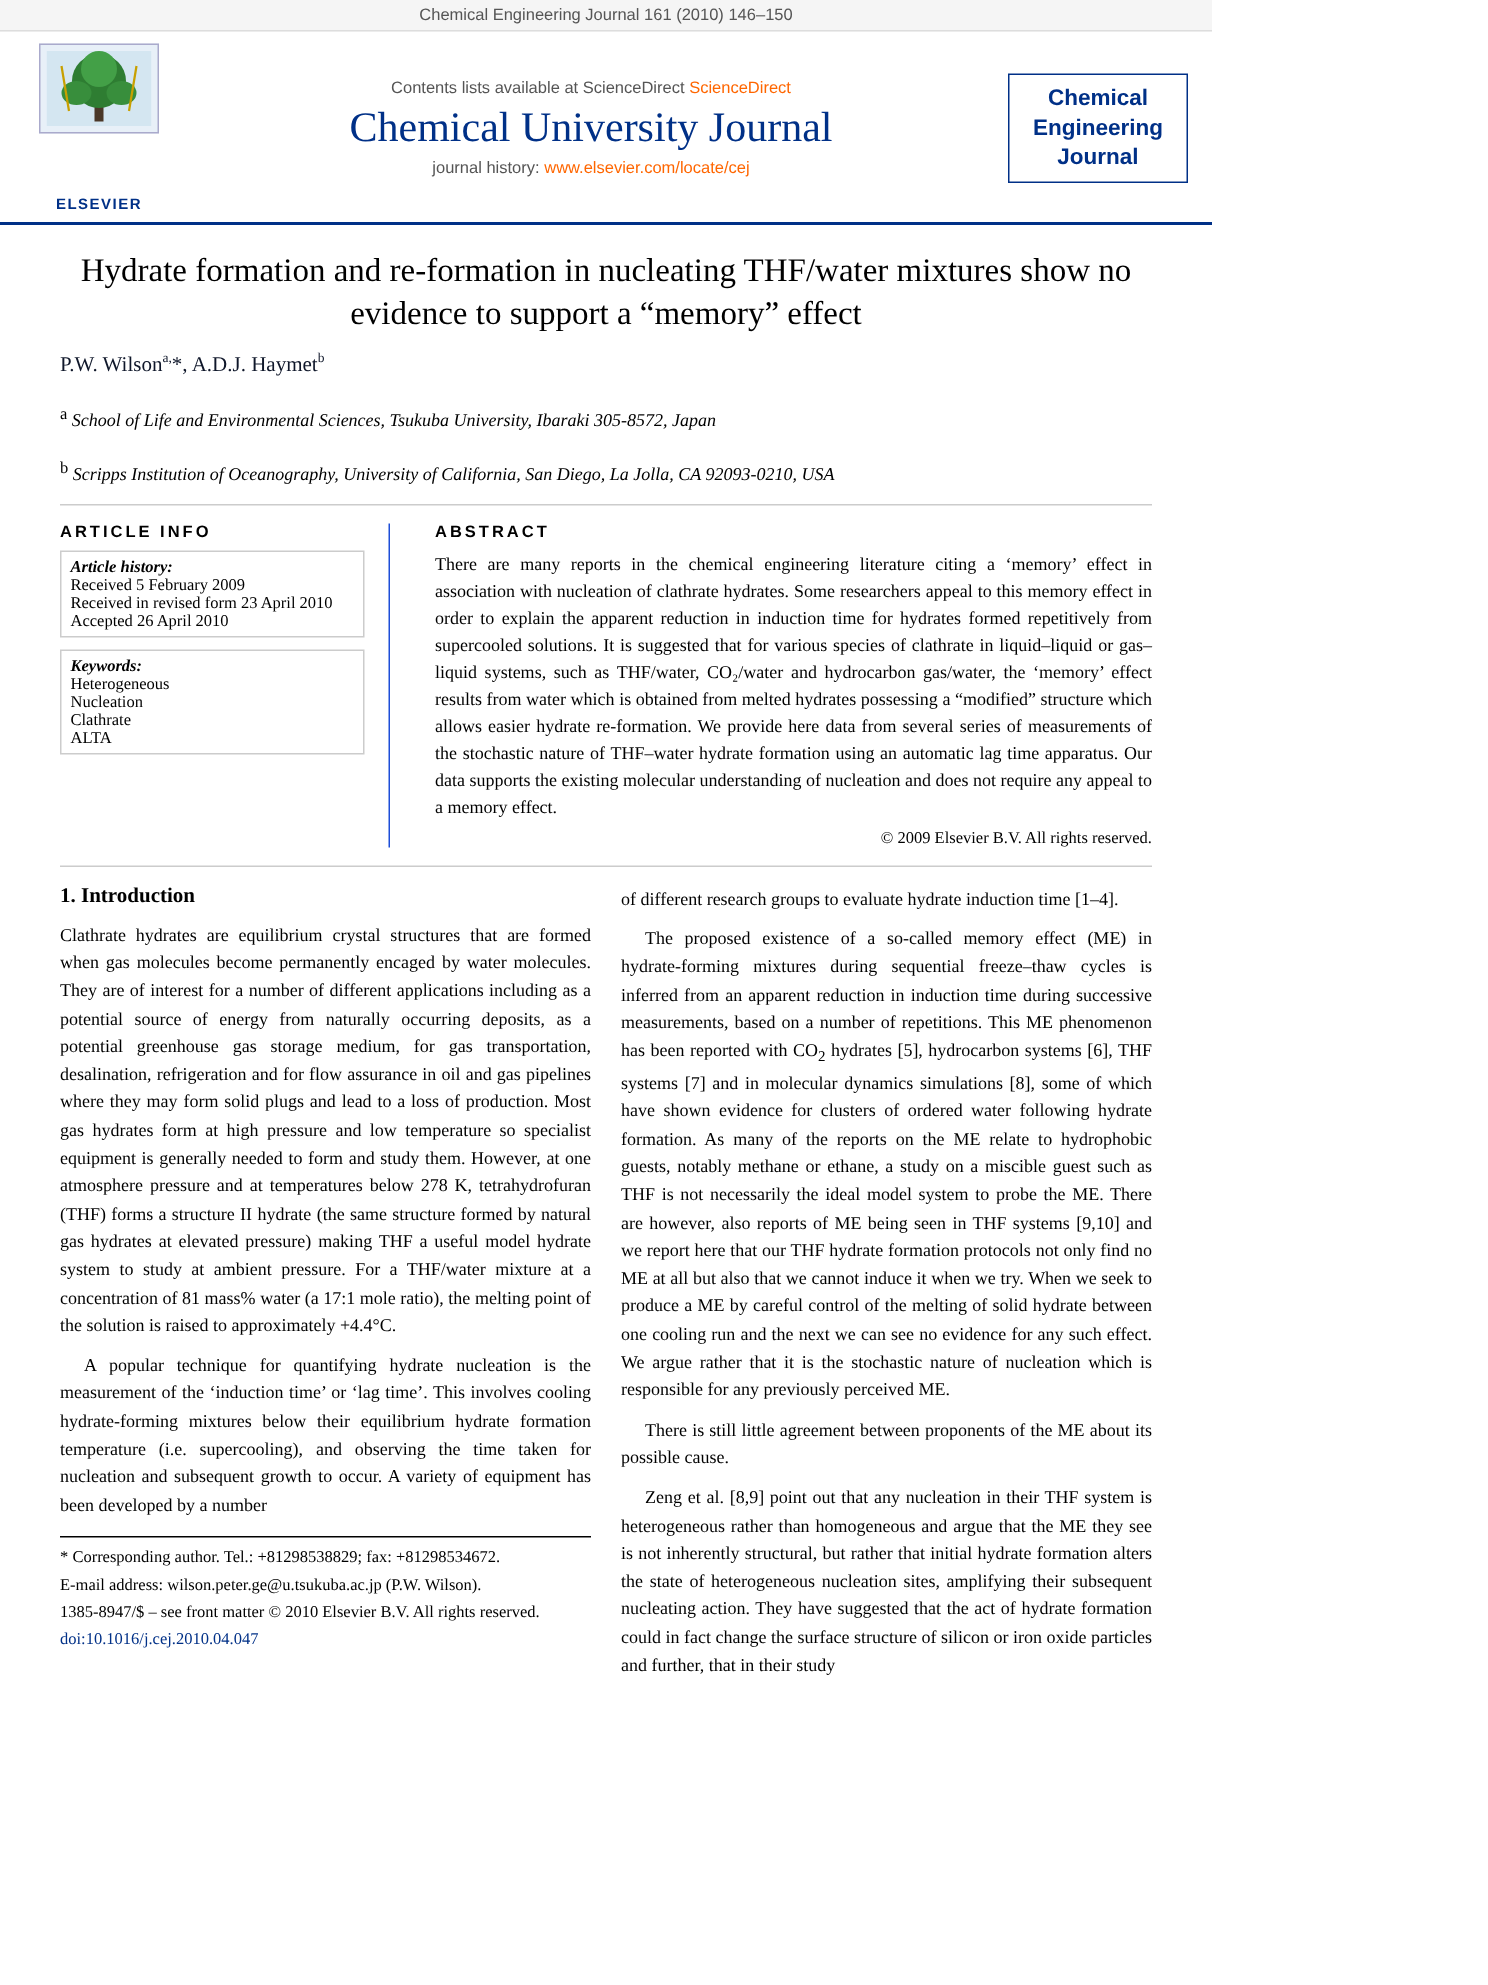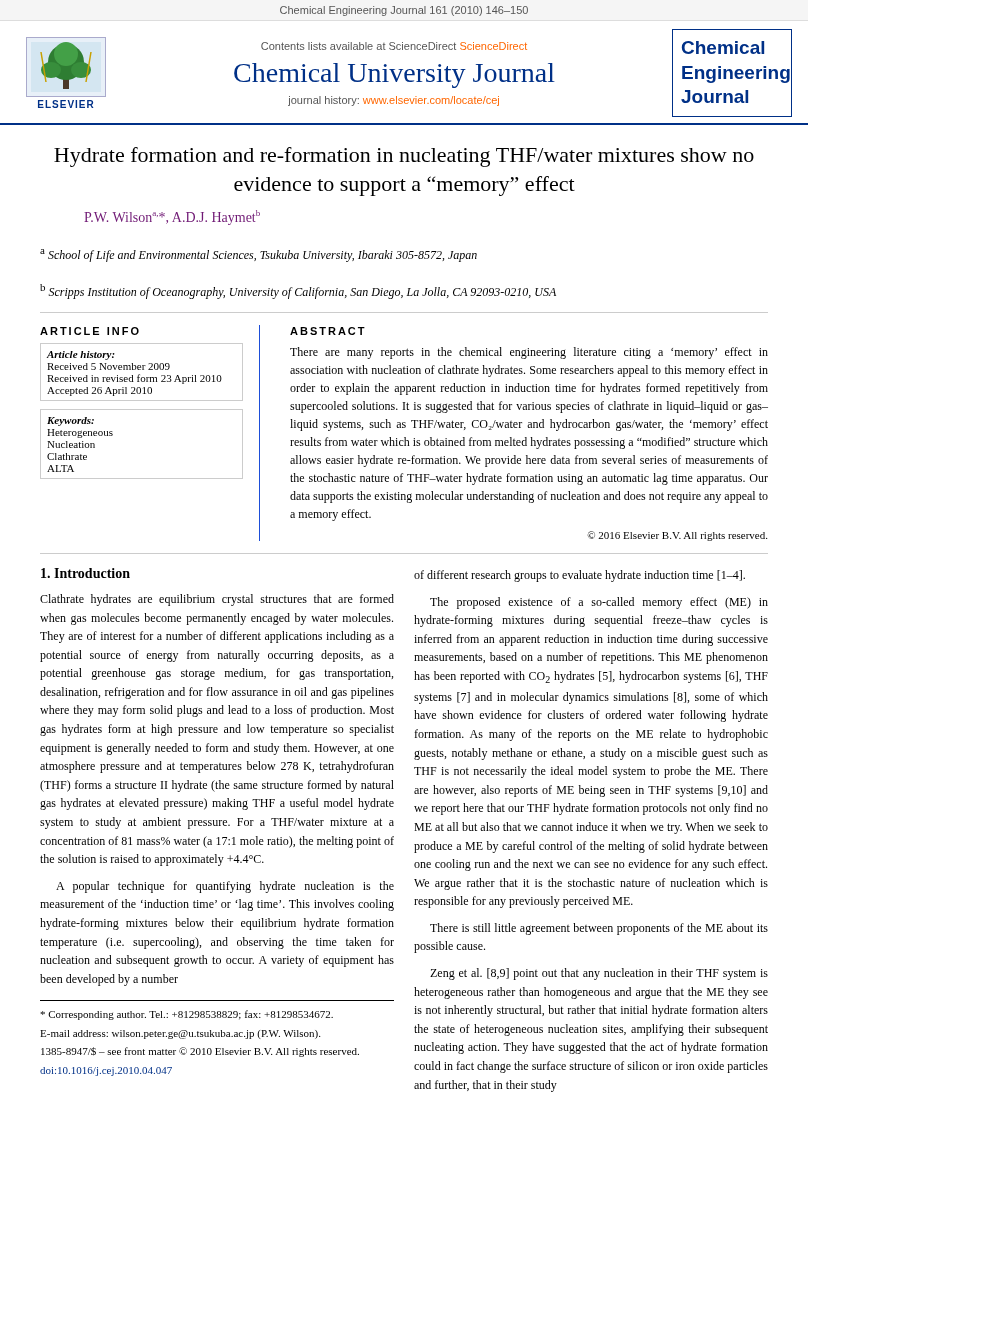--- a/index.html
+++ b/index.html
@@ -36,20 +36,21 @@
       align-items: center;
       justify-content: space-between;
     }
     .journal-header-left {
       width: 100px;
     }
     .elsevier-logo {
       display: flex;
       flex-direction: column;
       align-items: center;
+      gap: 40px;
     }
     .elsevier-logo-img {
       width: 80px;
       height: 60px;
       background: #e8f0f8;
       border: 1px solid #aac;
       display: flex;
       align-items: center;
       justify-content: center;
       font-size: 8px;
@@ -102,22 +103,22 @@
       color: #ff6600;
       text-decoration: none;
     }
     .journal-header-right {
       width: 120px;
       text-align: right;
     }
     .journal-name-box {
       border: 1px solid #003087;
       padding: 6px 8px;
-      text-align: left;
-      font-size: 19px;
+      text-align: center;
+      font-size: 15px;
       color: #003087;
       font-family: Arial, sans-serif;
       font-weight: bold;
       line-height: 1.3;
     }
     
     .content {
       padding: 16px 40px 16px 40px;
       flex: 1;
     }
@@ -128,22 +129,21 @@
       color: #000;
       margin-bottom: 10px;
       line-height: 1.3;
       font-family: 'Times New Roman', Times, serif;
       text-align: center;
     }
     
     .authors {
       font-size: 14px;
       margin-bottom: 6px;
-      color: #701a75;
-      margin-left: 44px;
+      color: #0f172a;
     }
     .affil {
       font-size: 12px;
       font-style: italic;
       margin-bottom: 2px;
       color: #000;
       margin-top: 18px;
     }
     .affil-marker {
       font-style: normal;
@@ -344,38 +344,38 @@
       <sup class="affil-marker">b</sup> <em>Scripps Institution of Oceanography, University of California, San Diego, La Jolla, CA 92093-0210, USA</em>
     </div>
 
     <hr class="separator-line">
 
     <div class="info-section">
       <div class="article-info">
         <h3>ARTICLE INFO</h3>
         <div class="info-group">
           <div class="info-label">Article history:</div>
-          <div class="info-value">Received 5 November 2009</div>
+          <div class="info-value">Received 5 February 2009</div>
           <div class="info-value">Received in revised form 23 April 2010</div>
           <div class="info-value">Accepted 26 April 2010</div>
         </div>
         <div class="keywords-section">
           <div class="kw-label">Keywords:</div>
           <ul class="kw-list">
             <li>Heterogeneous</li>
             <li>Nucleation</li>
             <li>Clathrate</li>
             <li>ALTA</li>
           </ul>
         </div>
       </div>
       <div class="abstract-section">
         <h3>ABSTRACT</h3>
         <div class="abstract-text">There are many reports in the chemical engineering literature citing a ‘memory’ effect in association with nucleation of clathrate hydrates. Some researchers appeal to this memory effect in order to explain the apparent reduction in induction time for hydrates formed repetitively from supercooled solutions. It is suggested that for various species of clathrate in liquid–liquid or gas–liquid systems, such as THF/water, CO₂/water and hydrocarbon gas/water, the ‘memory’ effect results from water which is obtained from melted hydrates possessing a “modified” structure which allows easier hydrate re-formation. We provide here data from several series of measurements of the stochastic nature of THF–water hydrate formation using an automatic lag time apparatus. Our data supports the existing molecular understanding of nucleation and does not require any appeal to a memory effect.</div>
-        <div class="copyright">© 2016 Elsevier B.V. All rights reserved.</div>
+        <div class="copyright">© 2009 Elsevier B.V. All rights reserved.</div>
       </div>
     </div>
 
     <hr class="separator-line">
 
     <div class="body-content">
       <div class="body-left">
         <div class="section-title">1. Introduction</div>
         <div class="body-text">
           <p>Clathrate hydrates are equilibrium crystal structures that are formed when gas molecules become permanently encaged by water molecules. They are of interest for a number of different applications including as a potential source of energy from naturally occurring deposits, as a potential greenhouse gas storage medium, for gas transportation, desalination, refrigeration and for flow assurance in oil and gas pipelines where they may form solid plugs and lead to a loss of production. Most gas hydrates form at high pressure and low temperature so specialist equipment is generally needed to form and study them. However, at one atmosphere pressure and at temperatures below 278 K, tetrahydrofuran (THF) forms a structure II hydrate (the same structure formed by natural gas hydrates at elevated pressure) making THF a useful model hydrate system to study at ambient pressure. For a THF/water mixture at a concentration of 81 mass% water (a 17:1 mole ratio), the melting point of the solution is raised to approximately +4.4°C.</p>

